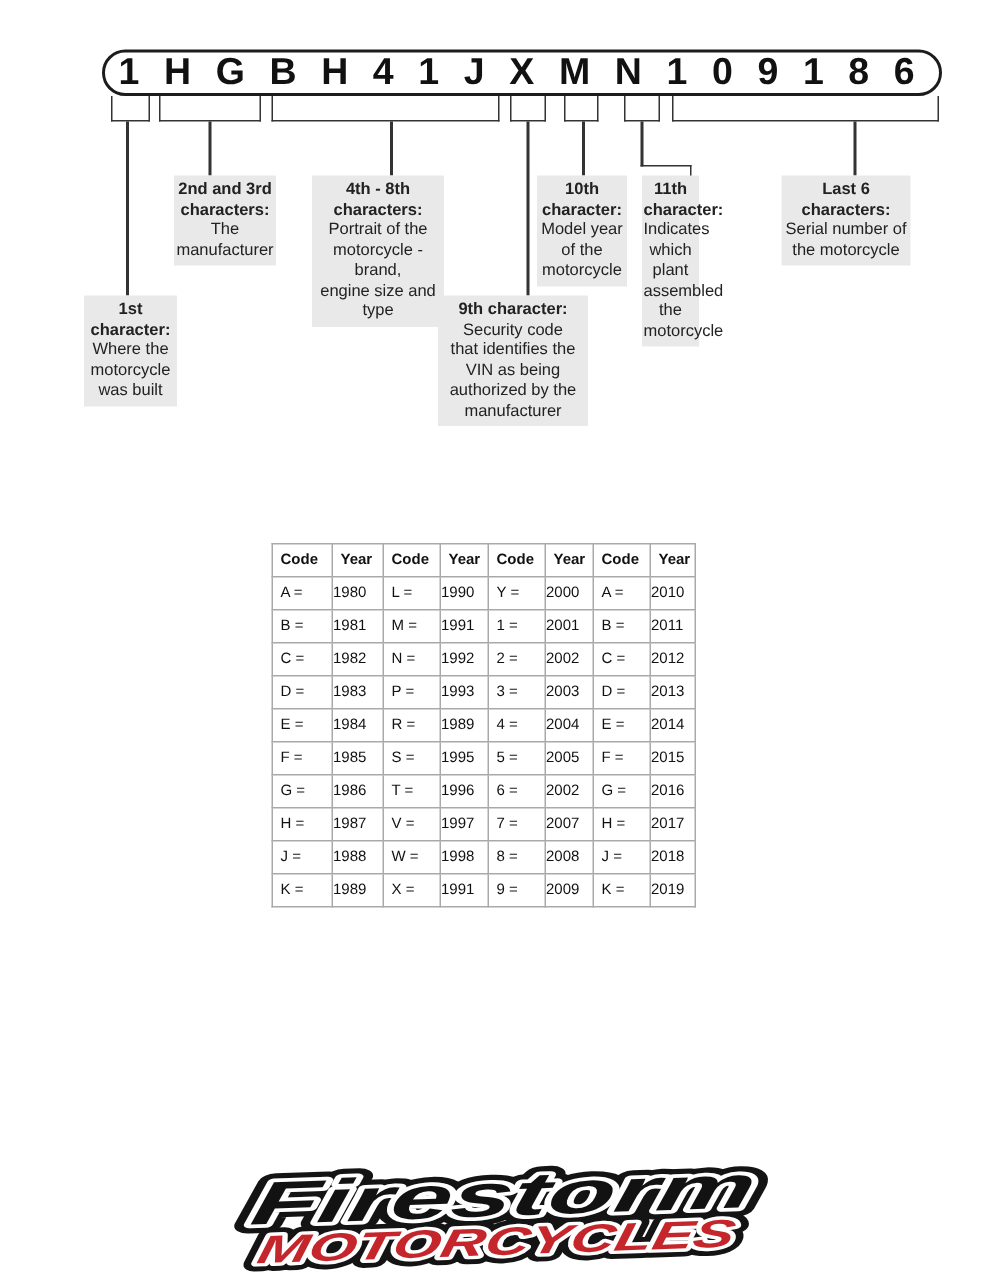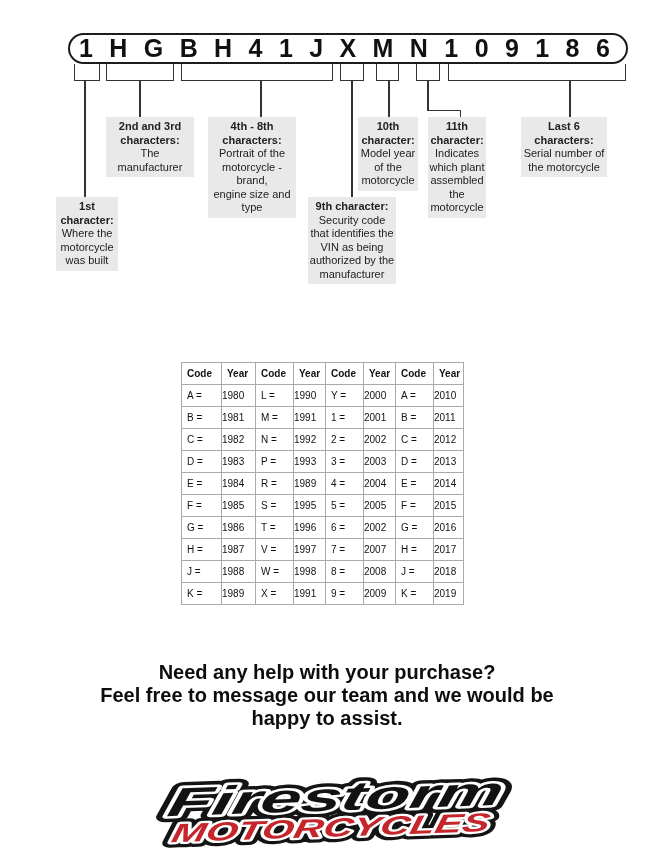--- a/index.html
+++ b/index.html
@@ -101,49 +101,49 @@
   <div class="vline" style="left:459.5px;top:109.5px;height:8px"></div>
   <div class="vline" style="left:569px;top:81px;height:36px"></div>
 
   <div class="label-box" style="left:56px;top:197px;width:62px">
     <div class="lb-h">1st
 character:</div>
     <div class="lb-d">Where the
 motorcycle
 was built</div>
   </div>
-  <div class="label-box" style="left:106px;top:117px;width:88px">
+  <div class="label-box" style="left:116px;top:117px;width:68px">
     <div class="lb-h">2nd and 3rd
 characters:</div>
     <div class="lb-d">The
 manufacturer</div>
   </div>
   <div class="label-box" style="left:208px;top:117px;width:88px">
     <div class="lb-h">4th - 8th
 characters:</div>
     <div class="lb-d">Portrait of the
 motorcycle - brand,
 engine size and type</div>
   </div>
-  <div class="label-box" style="left:308px;top:197px;width:88px">
+  <div class="label-box" style="left:292px;top:197px;width:100px">
     <div class="lb-h">9th character:</div>
     <div class="lb-d">Security code
 that identifies the
 VIN as being
 authorized by the
 manufacturer</div>
   </div>
   <div class="label-box" style="left:358px;top:117px;width:60px">
     <div class="lb-h">10th
 character:</div>
     <div class="lb-d">Model year
 of the
 motorcycle</div>
   </div>
-  <div class="label-box" style="left:428px;top:117px;width:58px">
+  <div class="label-box" style="left:428px;top:117px;width:38px">
     <div class="lb-h">11th
 character:</div>
     <div class="lb-d">Indicates
 which plant
 assembled
 the
 motorcycle</div>
   </div>
   <div class="label-box" style="left:521px;top:117px;width:86px">
     <div class="lb-h">Last 6
@@ -273,23 +273,20 @@
           <td class="c">X =</td>
           <td class="y">1991</td>
           <td class="c">9 =</td>
           <td class="y">2009</td>
           <td class="c">K =</td>
           <td class="y">2019</td>
         </tr>
     </tbody>
   </table>
 
-  <div class="help-text">Need any help with your purchase?
-Feel free to message our team and we would be
-happy to assist.</div>
 
   <svg class="logo-svg" width="400" height="88" viewBox="0 0 400 88">
     <g transform="rotate(-2 200 44)">
       <g transform="skewX(-14)">
 
         <text class="logo-t1" x="30" y="50" textLength="335" lengthAdjust="spacingAndGlyphs" fill="none" stroke="#141414" stroke-width="12" stroke-linejoin="round">Firestorm</text>
         <text class="logo-t2" x="40" y="76" textLength="318" lengthAdjust="spacingAndGlyphs" fill="none" stroke="#141414" stroke-width="11" stroke-linejoin="round">MOTORCYCLES</text>
 
         <text class="logo-t1" x="30" y="50" textLength="335" lengthAdjust="spacingAndGlyphs" fill="none" stroke="#ffffff" stroke-width="5" stroke-linejoin="round">Firestorm</text>
         <text class="logo-t2" x="40" y="76" textLength="318" lengthAdjust="spacingAndGlyphs" fill="none" stroke="#ffffff" stroke-width="4.5" stroke-linejoin="round">MOTORCYCLES</text>

